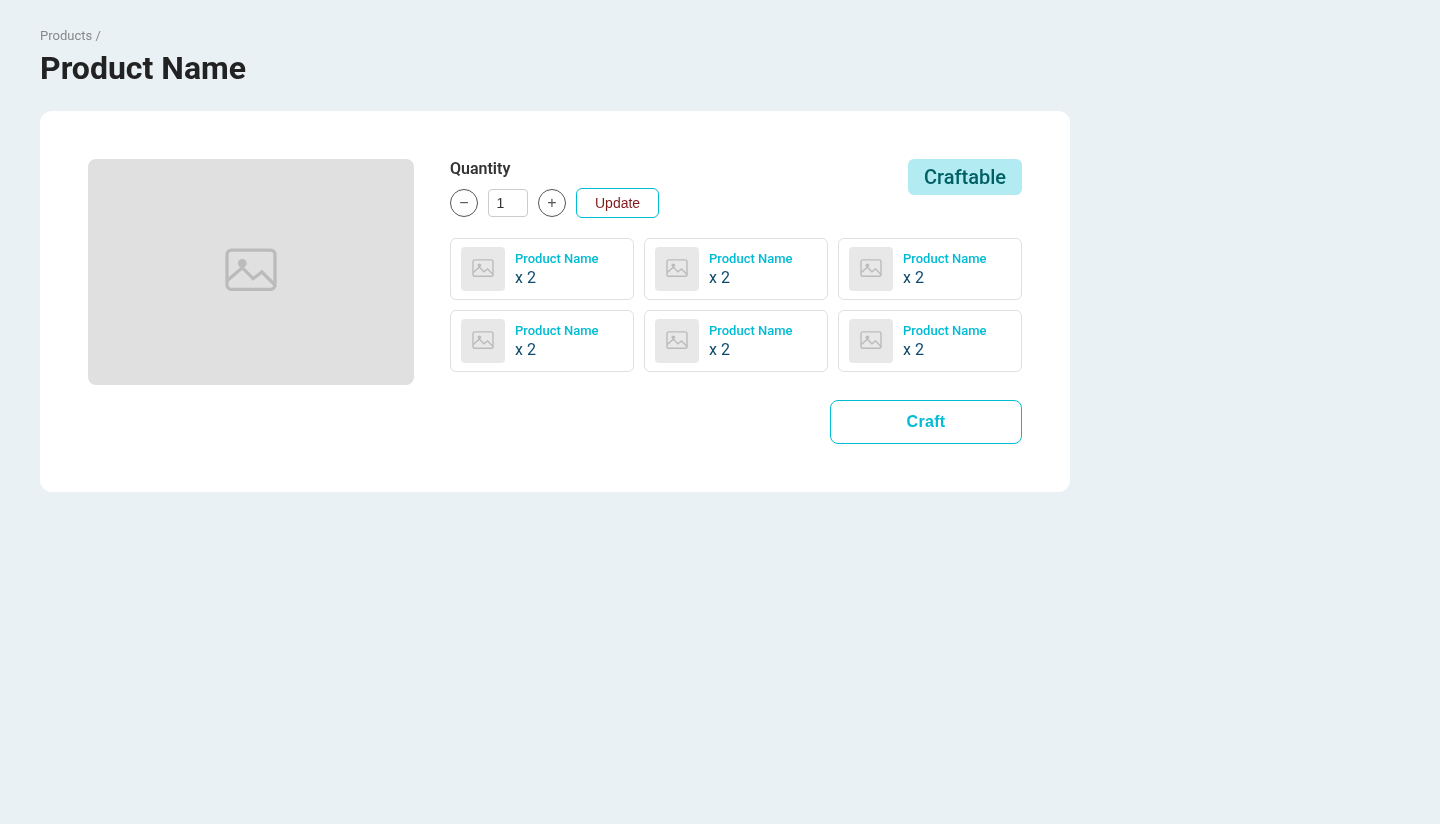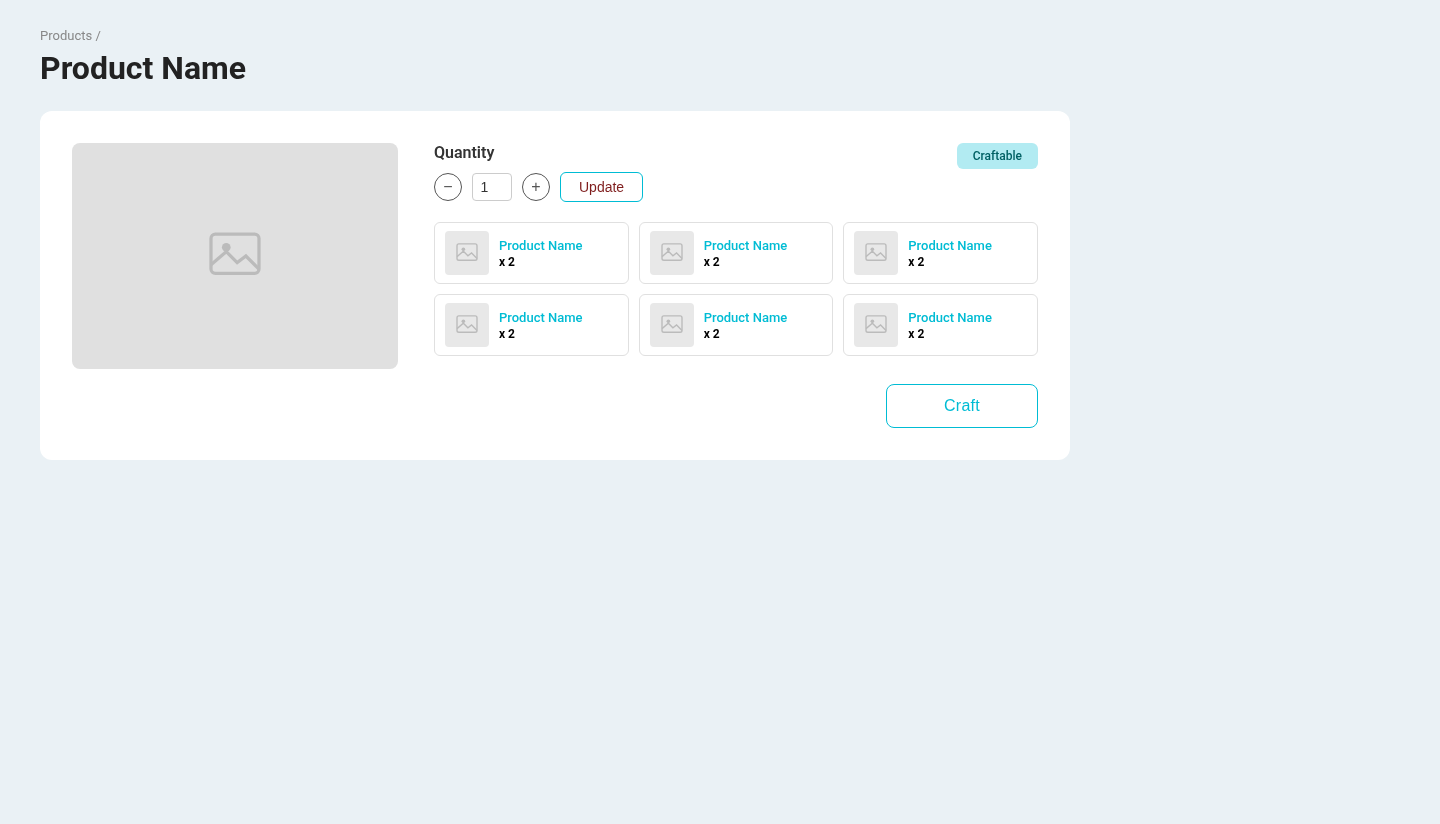--- a/index.html
+++ b/index.html
@@ -29,21 +29,21 @@
     .page-title {
       font-size: 32px;
       font-weight: 700;
       color: #222;
       margin-bottom: 24px;
     }
 
     .card {
       background: #fff;
       border-radius: 12px;
-      padding: 32px;
+      padding: 48px;
       display: flex;
       gap: 36px;
     }
 
     .product-image-placeholder {
       width: 326px;
       min-width: 326px;
       height: 226px;
       background: #e0e0e0;
       border-radius: 8px;
@@ -129,21 +129,21 @@
       border-radius: 6px;
       font-size: 14px;
       cursor: pointer;
     }
 
     .craftable-badge {
       background: #b2ebf2;
       color: #006064;
       padding: 6px 16px;
       border-radius: 6px;
-      font-size: 12px;
+      font-size: 20px;
       font-weight: 500;
     }
 
     .needed-section {
       display: flex;
       flex-direction: column;
       gap: 12px;
     }
 
     .needed-label {
@@ -191,40 +191,39 @@
       gap: 2px;
     }
 
     .ingredient-name {
       font-size: 13px;
       color: #00bcd4;
       font-weight: 500;
     }
 
     .ingredient-qty {
-      font-size: 12px;
-      color: #000000;
-      font-weight: bold;
+      font-size: 16px;
+      color: #0c4a6e;
     }
 
     .craft-btn-container {
       display: flex;
       justify-content: flex-end;
       margin-top: 8px;
     }
 
     .craft-btn {
-      width: 152px;
+      width: 192px;
       padding: 12px 0;
       border: 1.5px solid #00bcd4;
       background: transparent;
       color: #00bcd4;
       border-radius: 8px;
       font-size: 16px;
-      font-weight: 400;
+      font-weight: 700;
       cursor: pointer;
       letter-spacing: 0.3px;
     }
   </style>
 </head>
 <body>
 
 <div class="page-container">
   <div class="breadcrumb">
     <span>Products</span>

